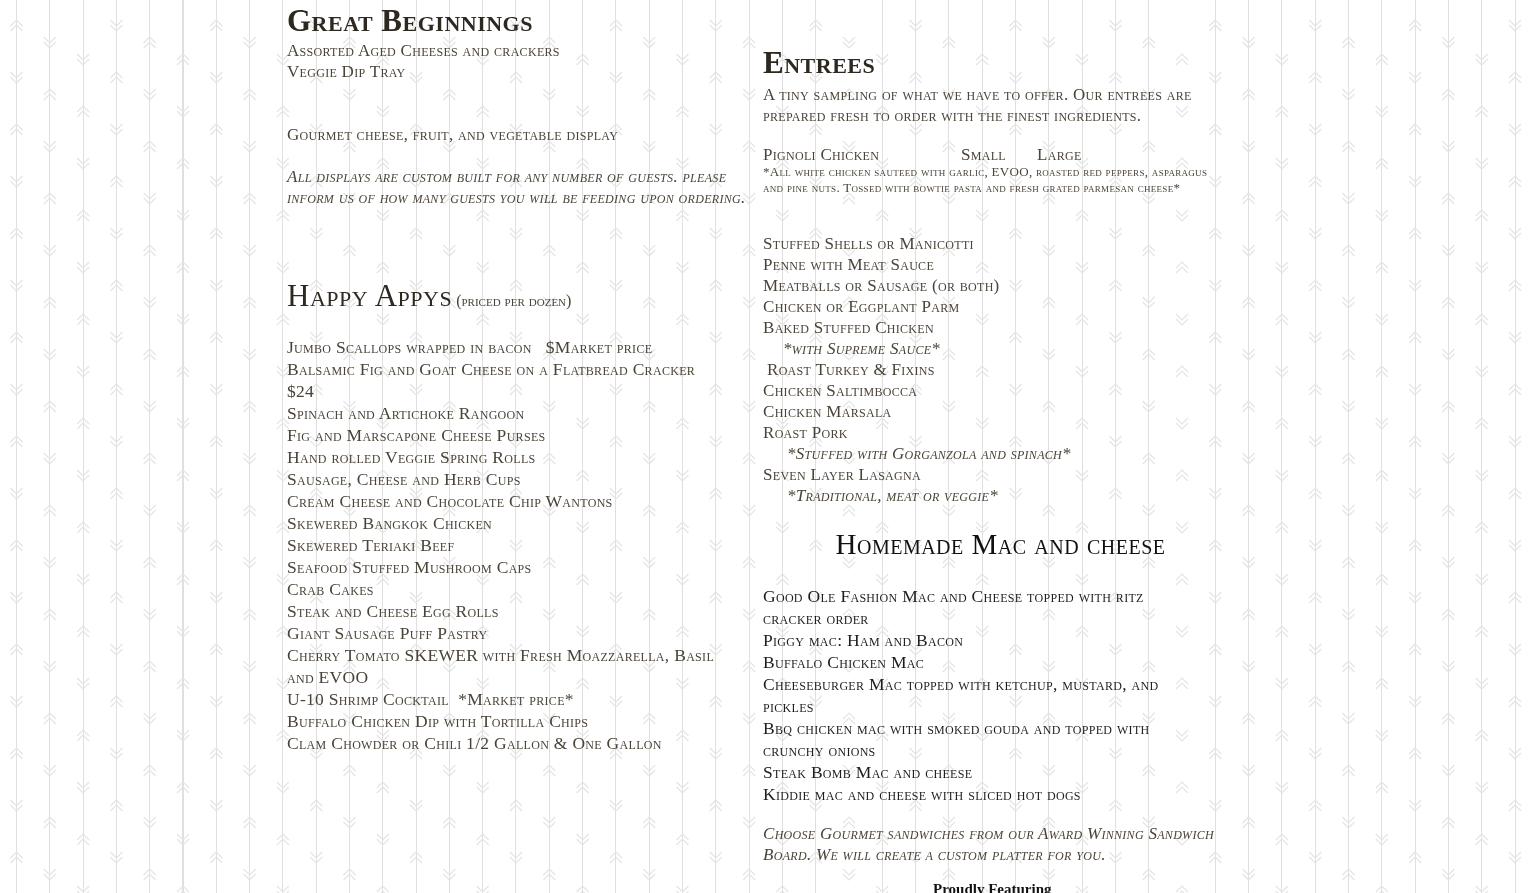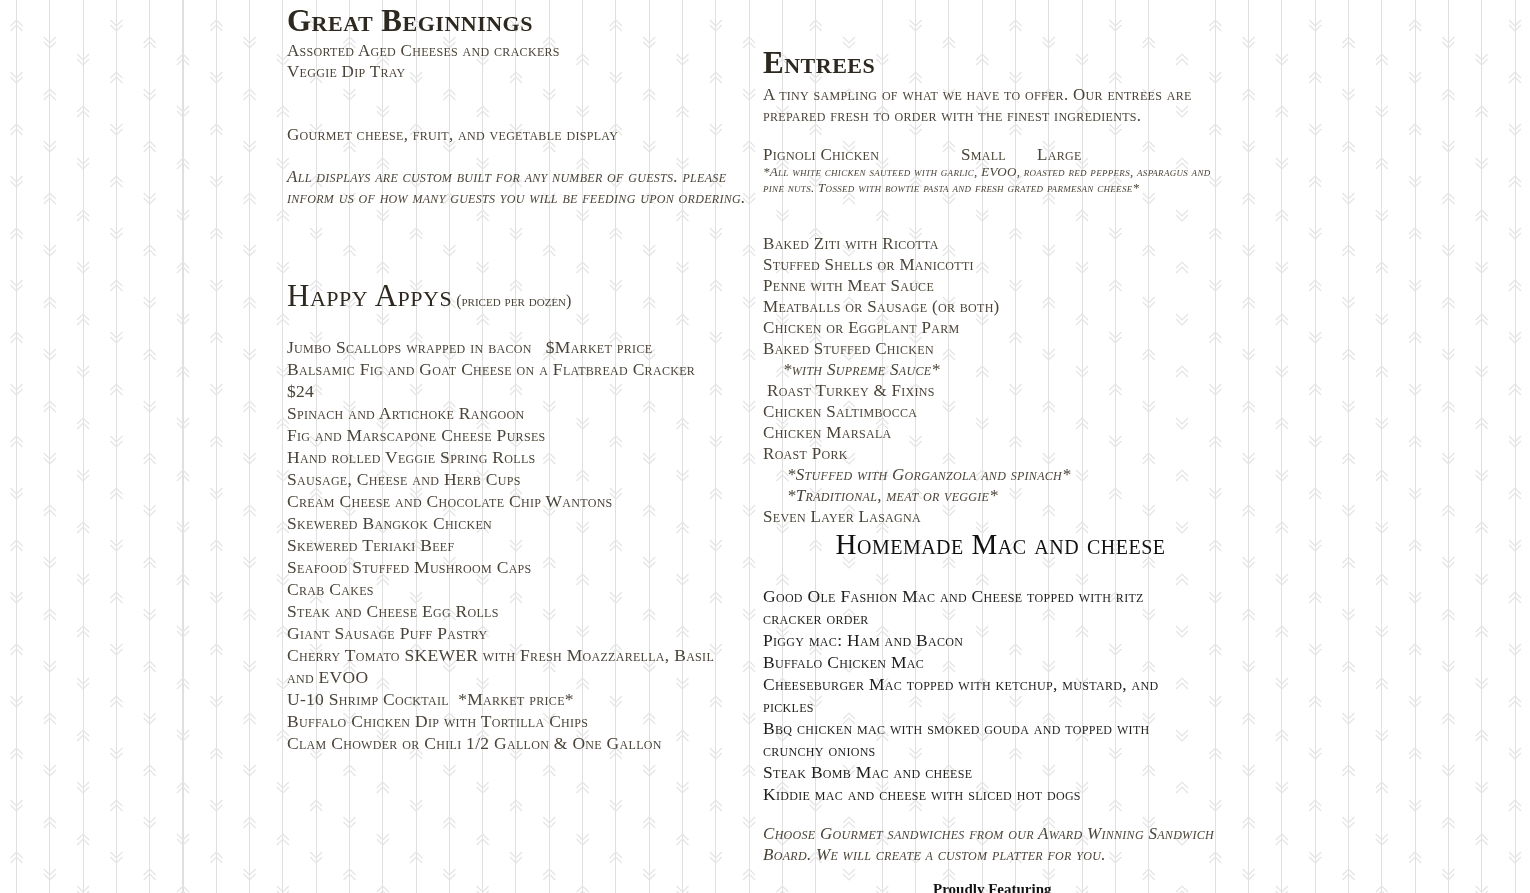--- a/index.html
+++ b/index.html
@@ -22,21 +22,21 @@
   .right { left: 763px; top: 0; width: 480px; }
   .h1 { font-size: 31px; color: #2e2920; font-variant: small-caps; line-height: 1; letter-spacing: 0.5px; margin: 0; }
   .line { font-size: 17px; line-height: 21px; white-space: nowrap; }
   .wrap { white-space: normal; }
   .ital { font-style: italic; }
   .blank { height: 21px; }
   .sub { font-size: 16px; font-variant: small-caps; color: #4a4338; }
   .appy .line { line-height: 22px; font-size: 17.5px; }
   .mac .line { line-height: 22px; font-size: 17.5px; color: #1f1d1a; }
   .mac-title { font-size: 29px; color: #111; font-variant: small-caps; text-align: center; letter-spacing: 0.5px; line-height: 1; }
-  .note-small { font-size: 13px; line-height: 16px; font-style: italic; font-variant: small-caps; }
+  .note-small { font-size: 13px; line-height: 16px; font-variant: small-caps; }
   .footer { position: absolute; left: 933px; top: 881px; font-size: 15px; font-weight: bold; color: #111; }
 </style>
 </head>
 <body>
 
 <div class="bg"></div>
 <svg class="arrows" width="1530" height="893" id="arrowsvg">
     <path d="M10.5,26 L16.5,20 L22.5,26 M10.5,31 L16.5,25 L22.5,31" stroke="#e4e4e4" stroke-width="1.2" fill="none"></path>
     <path d="M10.5,72 L16.5,78 L22.5,72 M10.5,77 L16.5,83 L22.5,77" stroke="#e4e4e4" stroke-width="1.2" fill="none"></path>
     <path d="M10.5,130 L16.5,124 L22.5,130 M10.5,135 L16.5,129 L22.5,135" stroke="#e4e4e4" stroke-width="1.2" fill="none"></path>
@@ -873,34 +873,33 @@
       <div class="line" style="position:relative; height:20px;">
         <span>Pignoli Chicken</span>
         <span style="position:absolute; left:198px;">Small</span>
         <span style="position:absolute; left:274px;">Large</span>
       </div>
       <div class="note-small" style="width:450px;">*All white chicken sauteed with garlic, EVOO, roasted red peppers, asparagus and pine nuts. Tossed with bowtie pasta and fresh grated parmesan cheese*</div>
     </div>
   </div>
 
   <div class="sc" style="position:absolute; top:233px; width:480px;" id="entree-list">
-      <div class="line">Baked Ziti with Ricotta</div>
       <div class="line">Stuffed Shells or Manicotti</div>
       <div class="line">Penne with Meat Sauce</div>
       <div class="line">Meatballs or Sausage (or both)</div>
       <div class="line">Chicken or Eggplant Parm</div>
       <div class="line">Baked Stuffed Chicken</div>
       <div class="line" style="font-style: italic; padding-left: 20px; font-family: Liberation Serif, serif;">*with Supreme Sauce*</div>
       <div class="line" style="padding-left: 4px;">Roast Turkey &amp; Fixins</div>
       <div class="line">Chicken Saltimbocca</div>
       <div class="line">Chicken Marsala</div>
       <div class="line">Roast Pork</div>
       <div class="line" style="font-style: italic; padding-left: 24px;">*Stuffed with Gorganzola and spinach*</div>
+      <div class="line">Seven Layer Lasagna</div>
       <div class="line" style="font-style: italic; padding-left: 24px;">*Traditional, meat or veggie*</div>
-      <div class="line">Seven Layer Lasagna</div>
     </div>
 
   <div style="position:absolute; top:530px; width:480px;">
     <div class="mac-title" style="margin-left:-5px;">Homemade Mac and cheese</div>
     <div class="mac sc" style="margin-top:26px;" id="mac-list">
         <div class="line">Good Ole Fashion Mac and Cheese topped with ritz</div>
         <div class="line">cracker order</div>
         <div class="line">Piggy mac: Ham and Bacon</div>
         <div class="line">Buffalo Chicken Mac</div>
         <div class="line">Cheeseburger Mac topped with ketchup, mustard, and</div>

